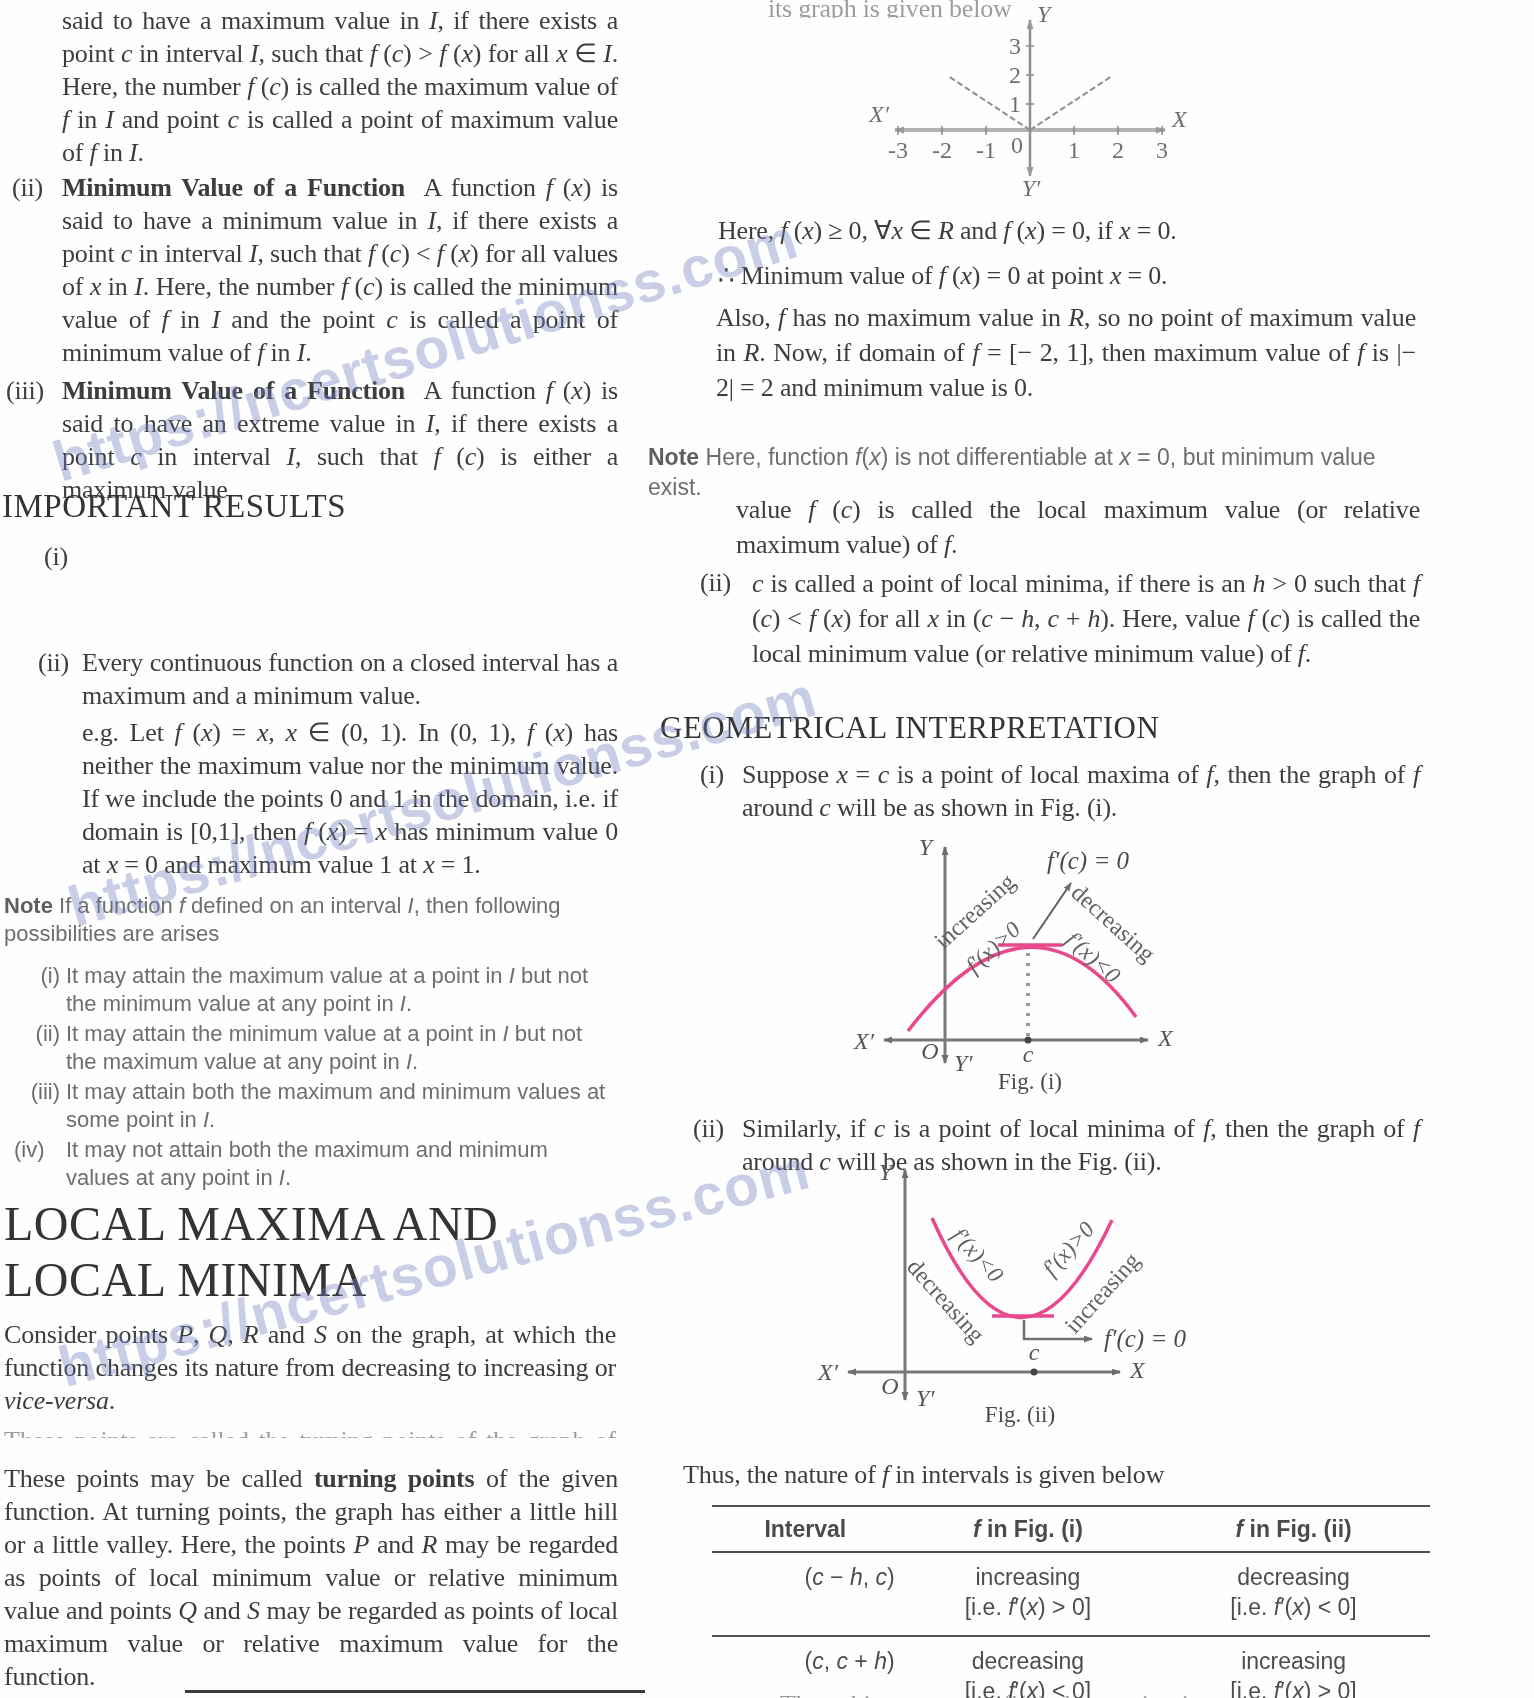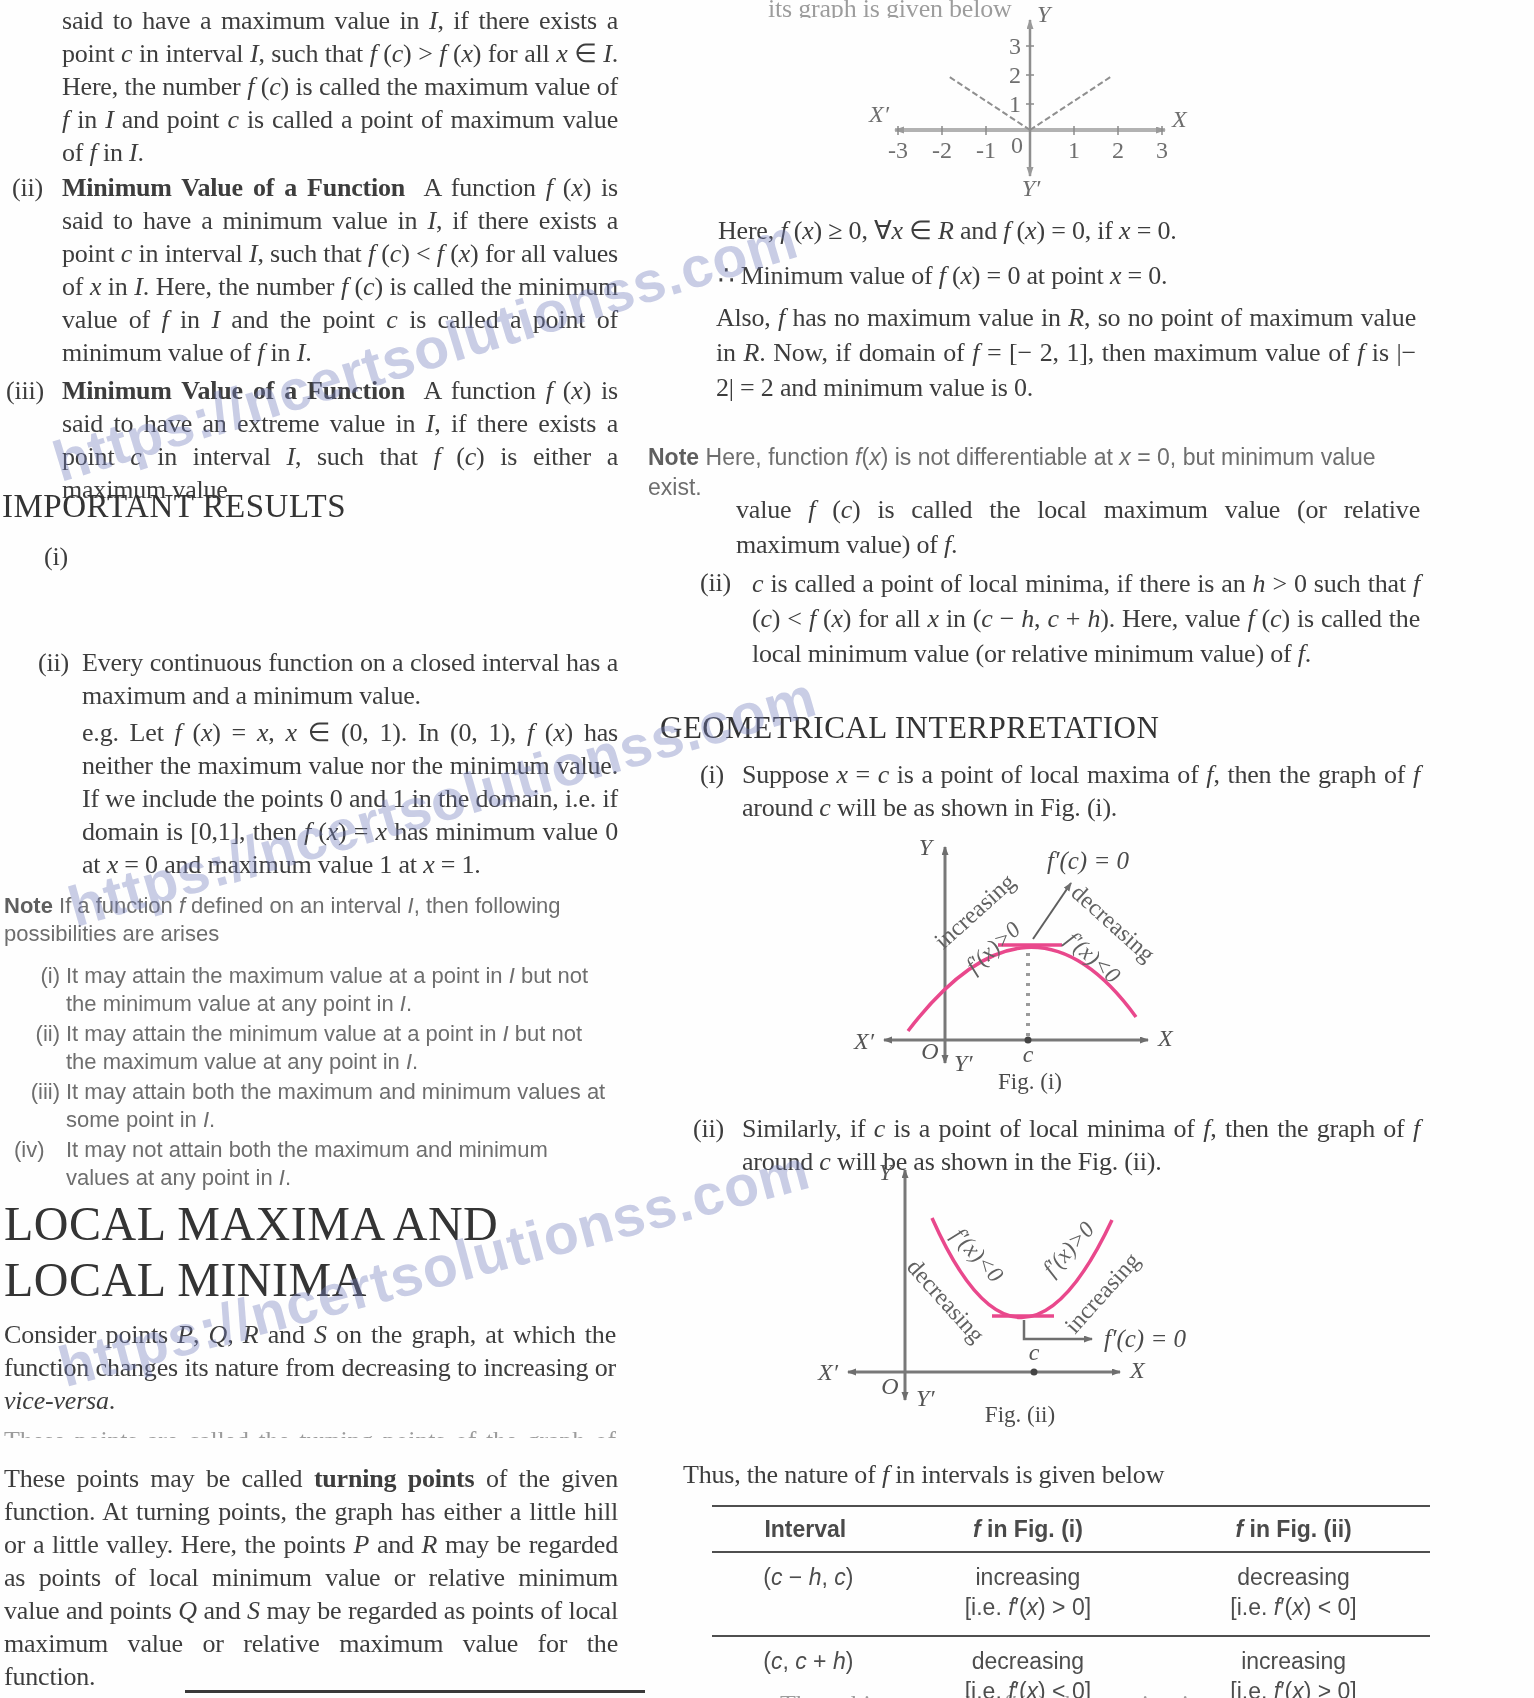--- a/index.html
+++ b/index.html
@@ -18,21 +18,21 @@
       color:rgba(116,126,189,0.38);letter-spacing:1px;transform-origin:left center;
       white-space:nowrap;pointer-events:none;z-index:5;}
   svg{position:absolute;overflow:visible;}
   svg text{font-family:"Liberation Serif",serif;}
   .tbl{position:absolute;left:712px;top:1505px;width:718px;
        font-family:"Liberation Sans",sans-serif;color:#4d4d4d;font-size:23px;line-height:30px;}
   .tbl table{border-collapse:collapse;width:100%;}
   .tbl th{font-weight:bold;border-top:2px solid #4f4f4f;border-bottom:2px solid #4f4f4f;
           padding:7px 4px;text-align:center;color:#4a4a4a;}
   .tbl td{border-bottom:2px solid #4f4f4f;padding:9px 4px 13px;text-align:center;vertical-align:top;}
-  .tbl td:first-child{text-align:center;padding-left:10px;}
+  .tbl td:first-child{text-align:right;padding-left:10px;}
   .edge-line{position:absolute;background:#3a3a3a;}
 </style>
 </head>
 <body>
 
 <div class="page">
 
   <div class="wm" style="left:55px;top:430px;transform:rotate(-17deg);">https://ncertsolutionss.com</div>
   <div class="wm" style="left:70px;top:875px;transform:rotate(-16deg);">https://ncertsolutionss.com</div>
   <div class="wm" style="left:60px;top:1335px;transform:rotate(-15deg);">https://ncertsolutionss.com</div>

